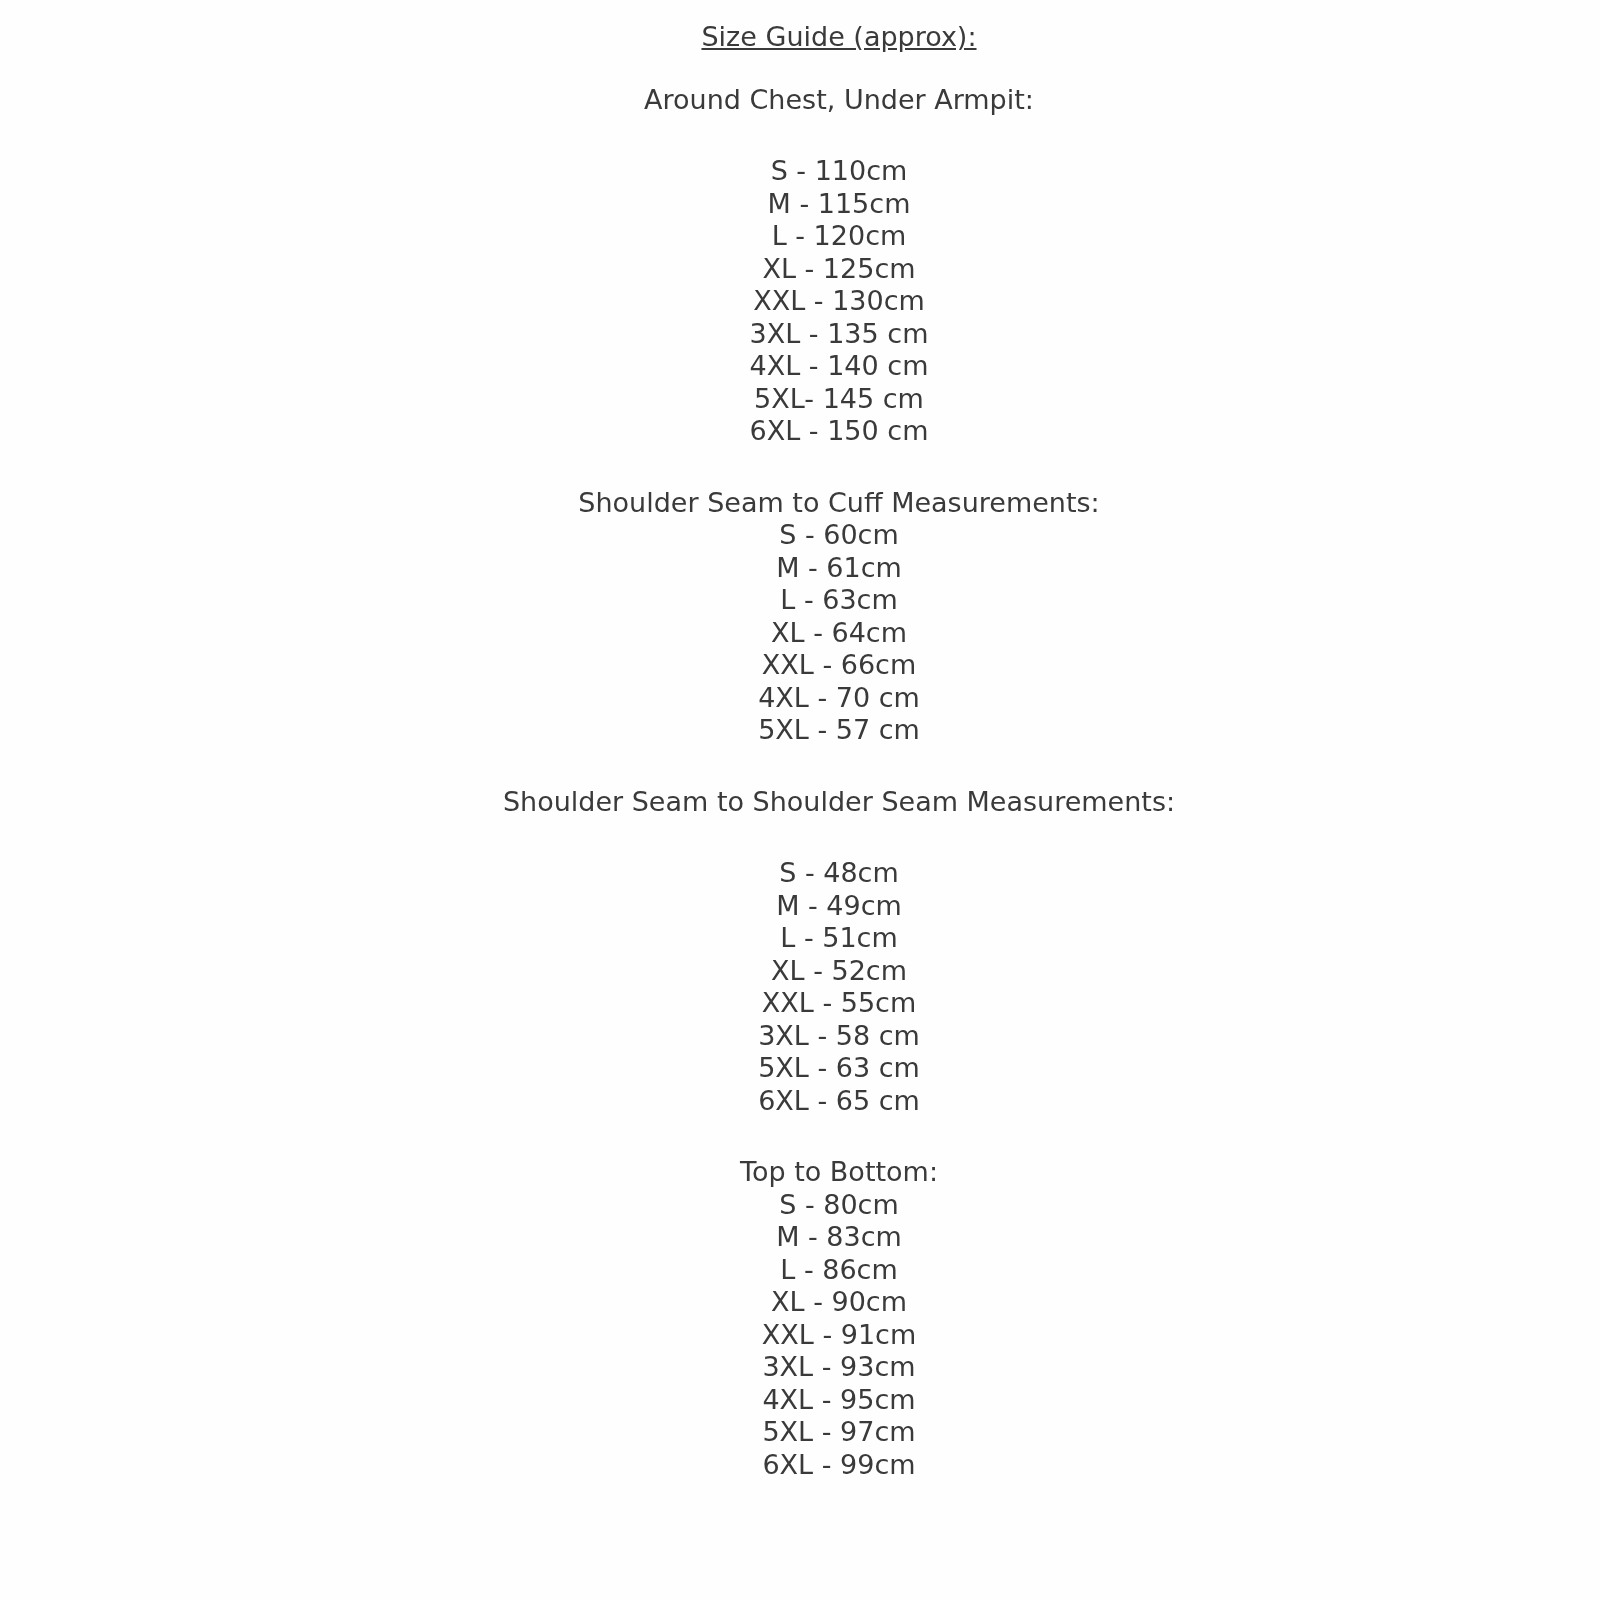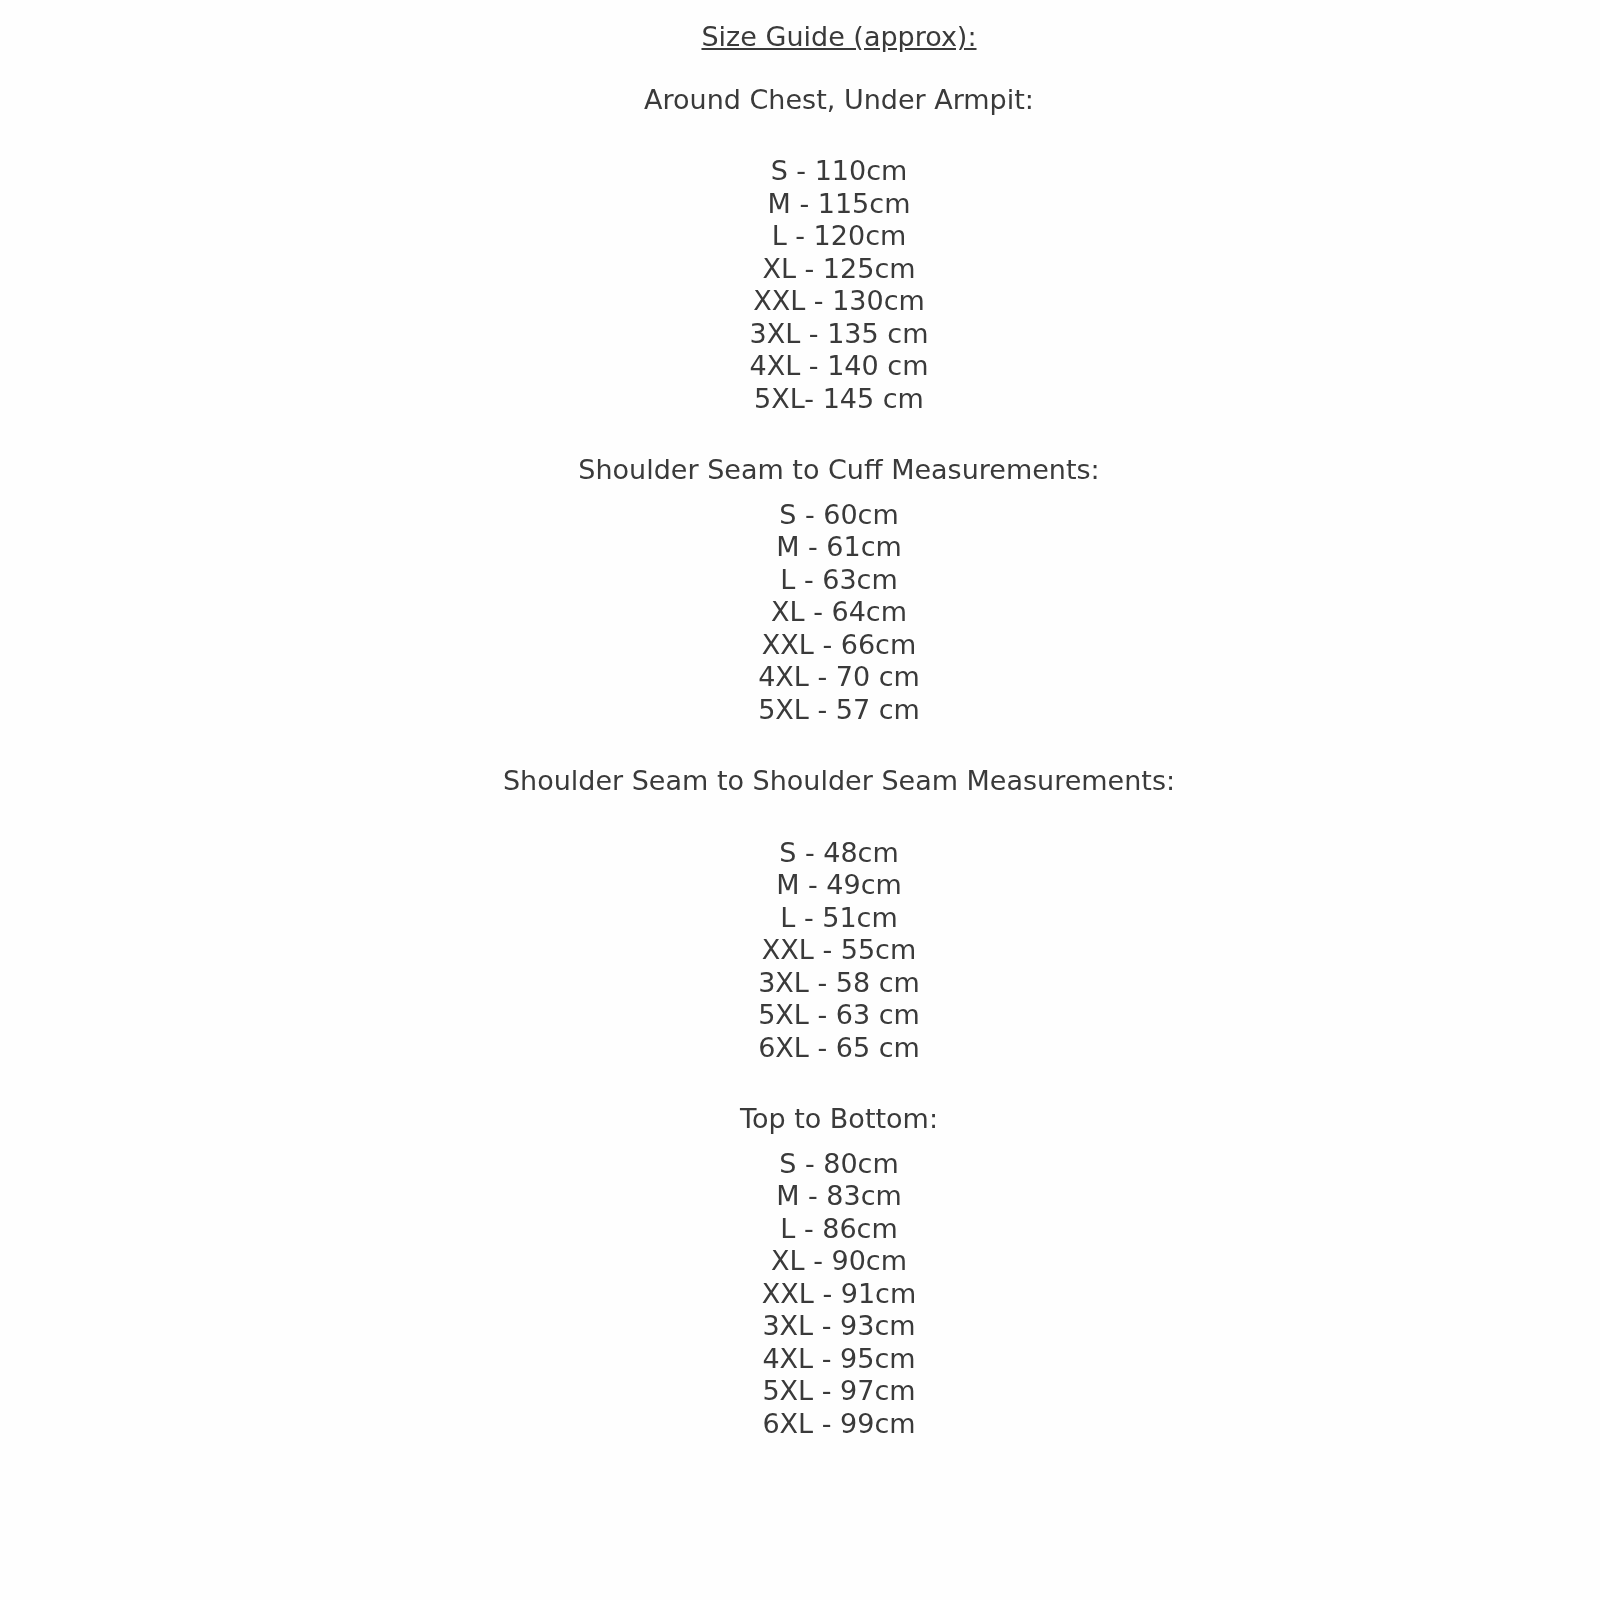--- a/index.html
+++ b/index.html
@@ -26,21 +26,21 @@
   .title {
     margin: 0 0 30px 0;
     font-size: 27px;
     font-weight: 400;
     text-decoration: underline;
   }
   section.size-section {
     margin: 0 0 39px 0;
   }
   p.heading {
-    margin: 12px;
+    margin: 0;
   }
   p.heading.gap {
     margin-bottom: 39px;
   }
   .list {
     margin: 0;
     text-align: center;
   }
   .row {
     display: block;
@@ -57,20 +57,21 @@
     <p class="heading gap">Around Chest, Under Armpit:</p>
     <div class="list">
           <div class="row">S - 110cm</div>
           <div class="row">M - 115cm</div>
           <div class="row">L - 120cm</div>
           <div class="row">XL - 125cm</div>
           <div class="row">XXL - 130cm</div>
           <div class="row">3XL - 135 cm</div>
           <div class="row">4XL - 140 cm</div>
           <div class="row">5XL- 145 cm</div>
+          <div class="row">6XL - 150 cm</div>
         </div>
   </section>
 
   <section class="size-section">
     <p class="heading">Shoulder Seam to Cuff Measurements:</p>
     <div class="list">
           <div class="row">S - 60cm</div>
           <div class="row">M - 61cm</div>
           <div class="row">L - 63cm</div>
           <div class="row">XL - 64cm</div>
@@ -79,20 +80,21 @@
           <div class="row">5XL - 57 cm</div>
         </div>
   </section>
 
   <section class="size-section">
     <p class="heading gap">Shoulder Seam to Shoulder Seam Measurements:</p>
     <div class="list">
           <div class="row">S - 48cm</div>
           <div class="row">M - 49cm</div>
           <div class="row">L - 51cm</div>
+          <div class="row">XL - 52cm</div>
           <div class="row">XXL - 55cm</div>
           <div class="row">3XL - 58 cm</div>
           <div class="row">5XL - 63 cm</div>
           <div class="row">6XL - 65 cm</div>
         </div>
   </section>
 
   <section class="size-section">
     <p class="heading">Top to Bottom:</p>
     <div class="list">

